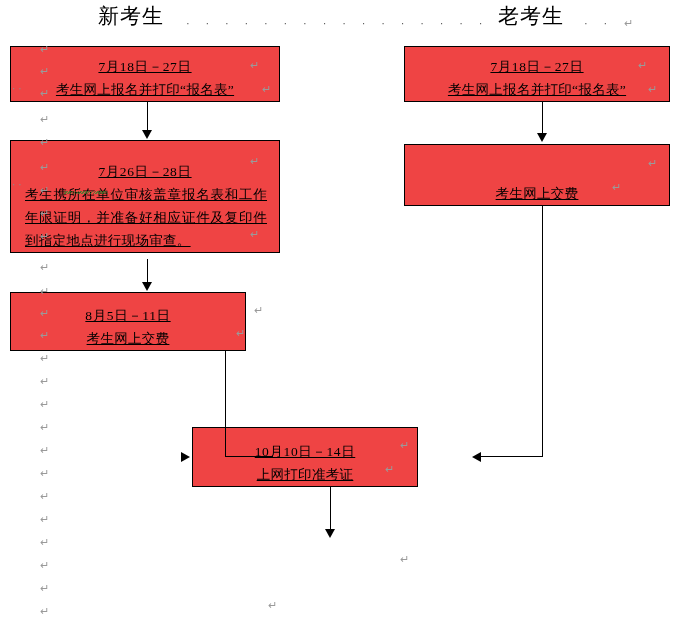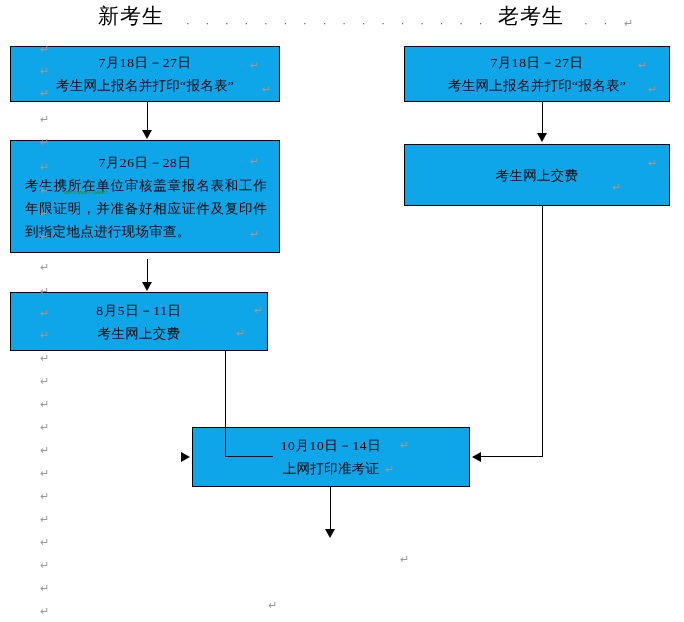--- a/index.html
+++ b/index.html
@@ -58,52 +58,53 @@
     letter-spacing: 6.4px;
     white-space: nowrap;
     font-family: "Liberation Sans", sans-serif;
   }
 
   
   .node {
     position: absolute;
     box-sizing: border-box;
     border: 1.3px solid #000;
-    background: #0ea5e9;
+    background: #ef4444;
     display: flex;
     flex-direction: column;
-    justify-content: center;
+    justify-content: flex-end;
     font-family: "Liberation Serif", "DejaVu Serif", serif;
     font-size: 13.5px;
     line-height: 23px;
     color: #000;
+    text-decoration: underline;
   }
   .node .date {
     text-align: center;
     white-space: nowrap;
     letter-spacing: 0.6px;
   }
   .node .desc {
     text-align: center;
     padding: 0 8px;
     letter-spacing: 0.3px;
   }
   .node .desc.justify {
     text-align: justify;
     text-align-last: left;
     padding: 0 12px 0 14px;
     text-indent: 0;
   }
 
   #node-new-1     { left: 10px;  top: 46px;  width: 270px; height: 56px; }
   #node-new-2     { left: 10px;  top: 140px; width: 270px; height: 113px; }
-  #node-new-3     { left: 10px;  top: 292px; width: 258px; height: 59px; }
+  #node-new-3     { left: 10px;  top: 292px; width: 236px; height: 59px; }
   #node-old-1     { left: 404px; top: 46px;  width: 266px; height: 56px; }
   #node-old-2     { left: 404px; top: 144px; width: 266px; height: 62px; }
-  #node-ticket    { left: 192px; top: 427px; width: 278px; height: 60px; }
+  #node-ticket    { left: 192px; top: 427px; width: 226px; height: 60px; }
   #node-exam      { left: 192px; top: 540px; width: 278px; height: 72px; }
 
   
   .line-v {
     position: absolute;
     width: 0;
     border-left: 1.3px solid #000;
   }
   .line-h {
     position: absolute;

